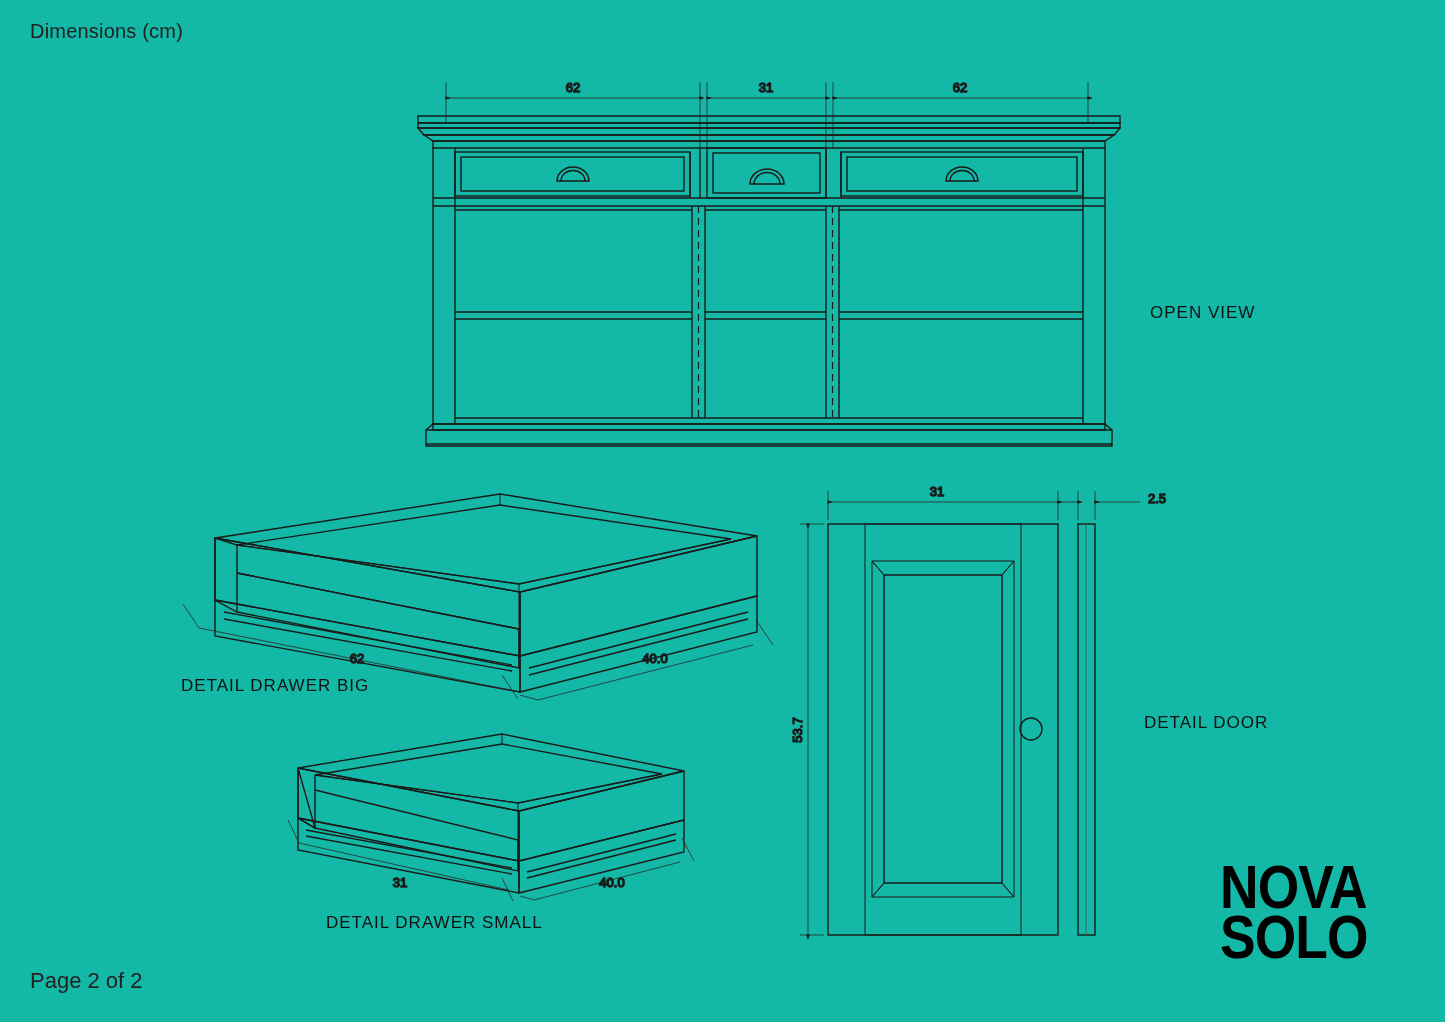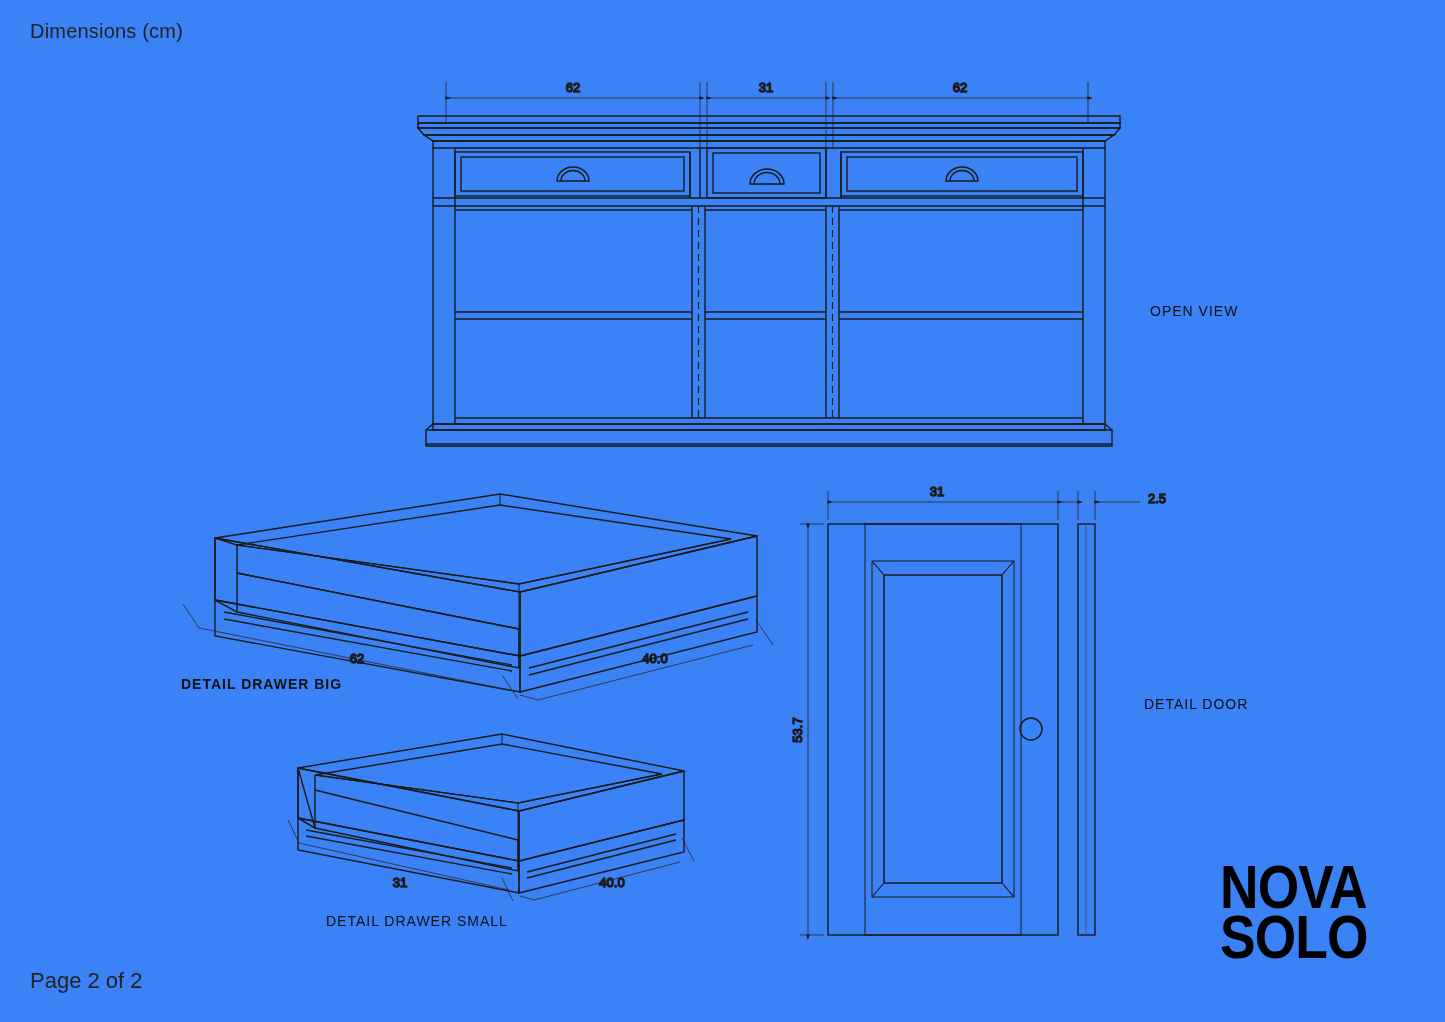--- a/index.html
+++ b/index.html
@@ -9,21 +9,21 @@
     background: #ffffff;
   }
   body {
     font-family: "Liberation Sans", sans-serif;
     color: #1a1a1a;
   }
   #page {
     position: relative;
     width: 1445px;
     height: 1022px;
-    background: #3b82f6;
+    background: #14b8a6;
     overflow: hidden;
   }
   .abs { position: absolute; }
 
   
   #doc-title {
     left: 30px;
     top: 20px;
     font-size: 20px;
     letter-spacing: 0.2px;
@@ -39,28 +39,28 @@
   }
   #footer-page {
     left: 30px;
     top: 968px;
     font-size: 22px;
     color: #222;
   }
 
   
   .view-caption {
-    font-size: 14px;
+    font-size: 17px;
     letter-spacing: 1.0px;
     color: #111;
     white-space: nowrap;
   }
   #caption-open-view { left: 1150px; top: 303px; }
-  #caption-detail-door { left: 1144px; top: 696px; }
-  #caption-drawer-big { left: 181px; top: 676px; font-weight: bold; }
+  #caption-detail-door { left: 1144px; top: 713px; }
+  #caption-drawer-big { left: 181px; top: 676px; }
   #caption-drawer-small { left: 297px; top: 913px; margin-left: 29px; }
 
   
   #logo {
     left: 1220px;
     top: 862px;
     line-height: 0.80;
     font-weight: bold;
     font-size: 62px;
     letter-spacing: -1px;

